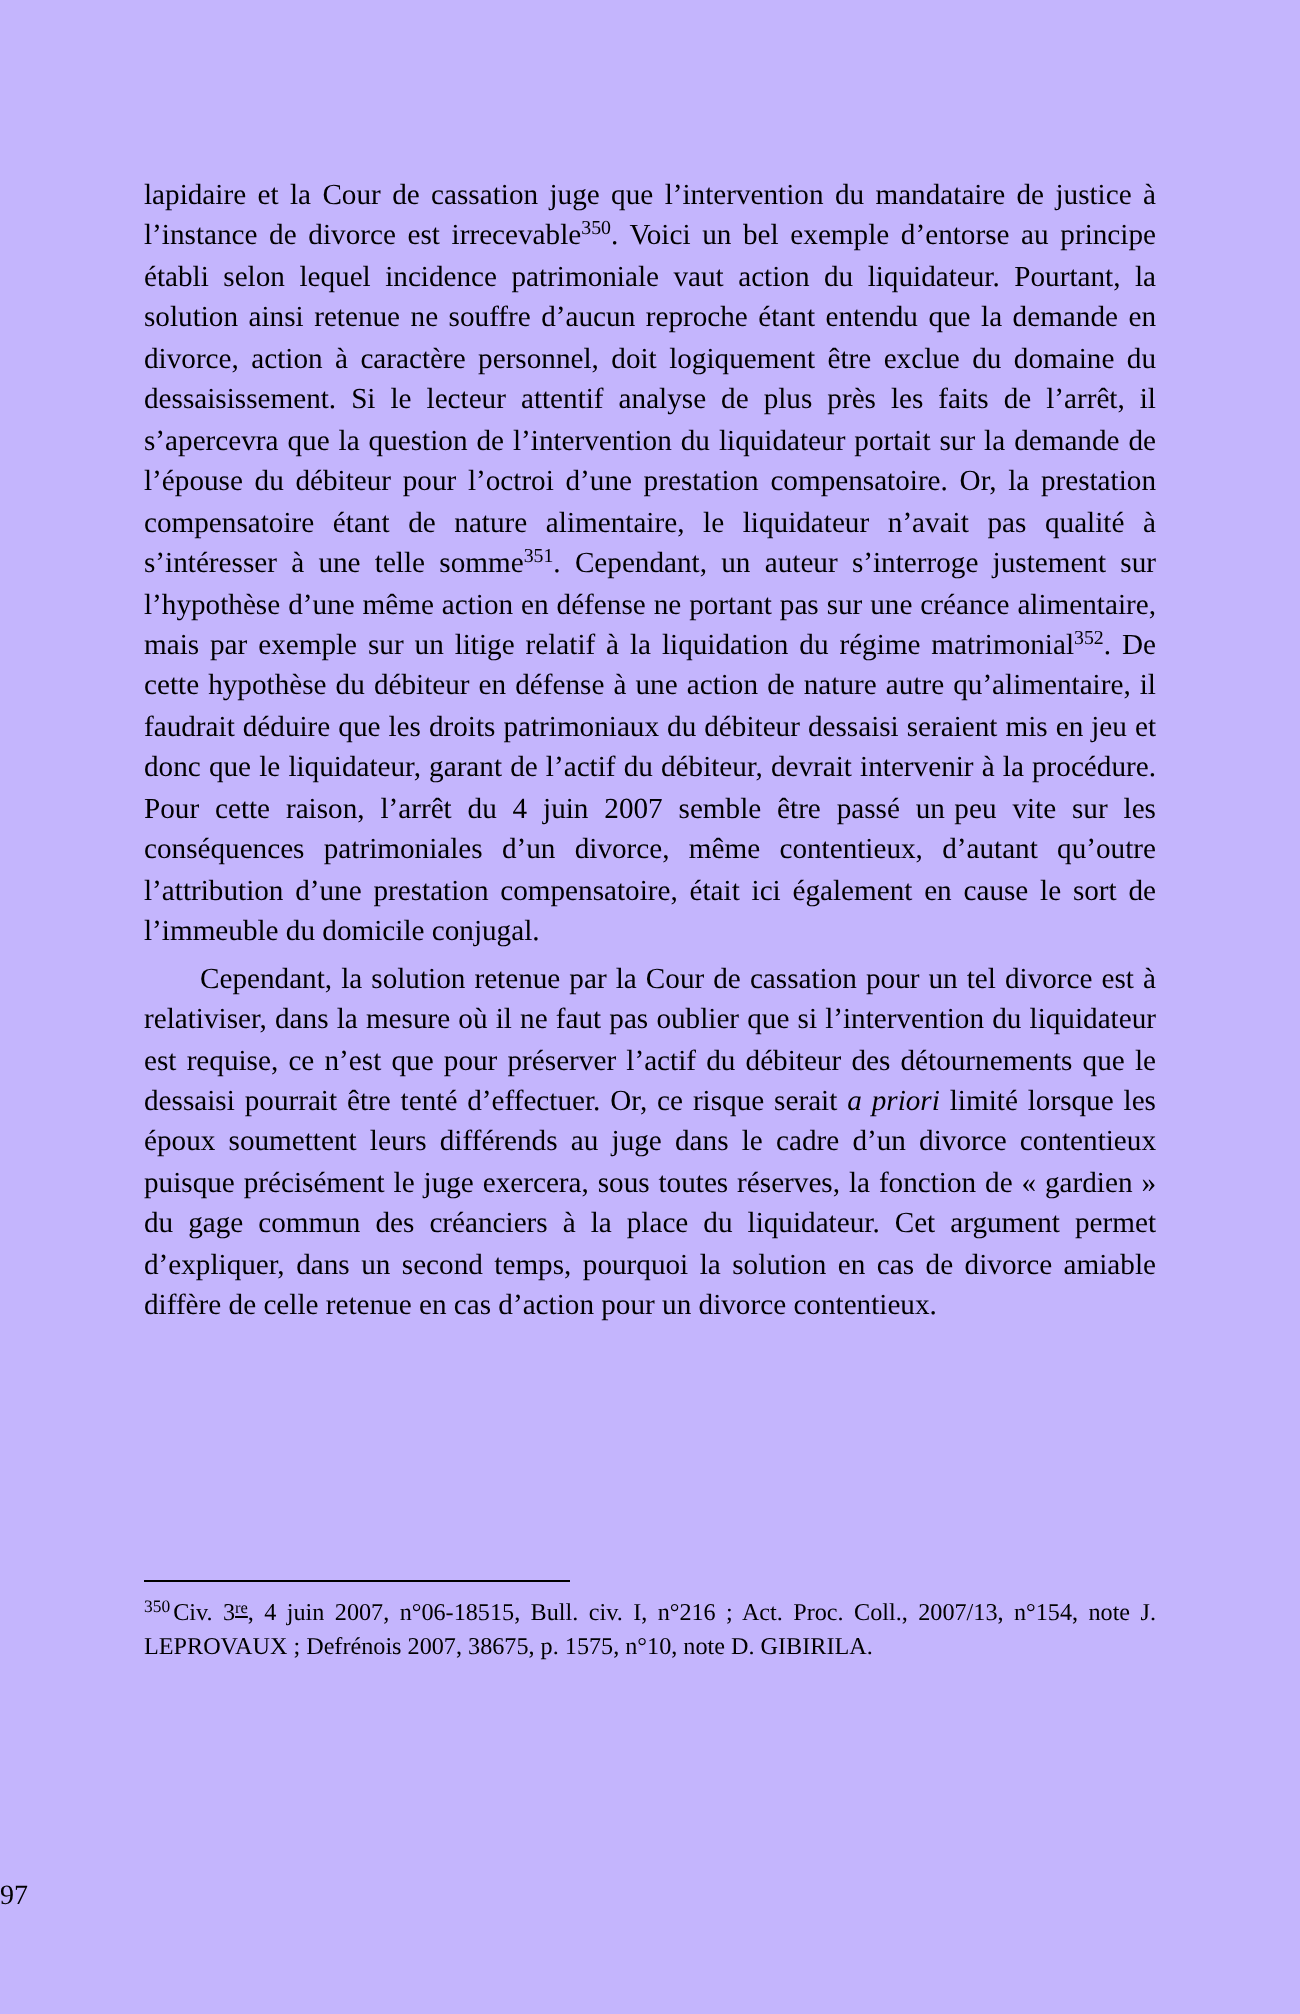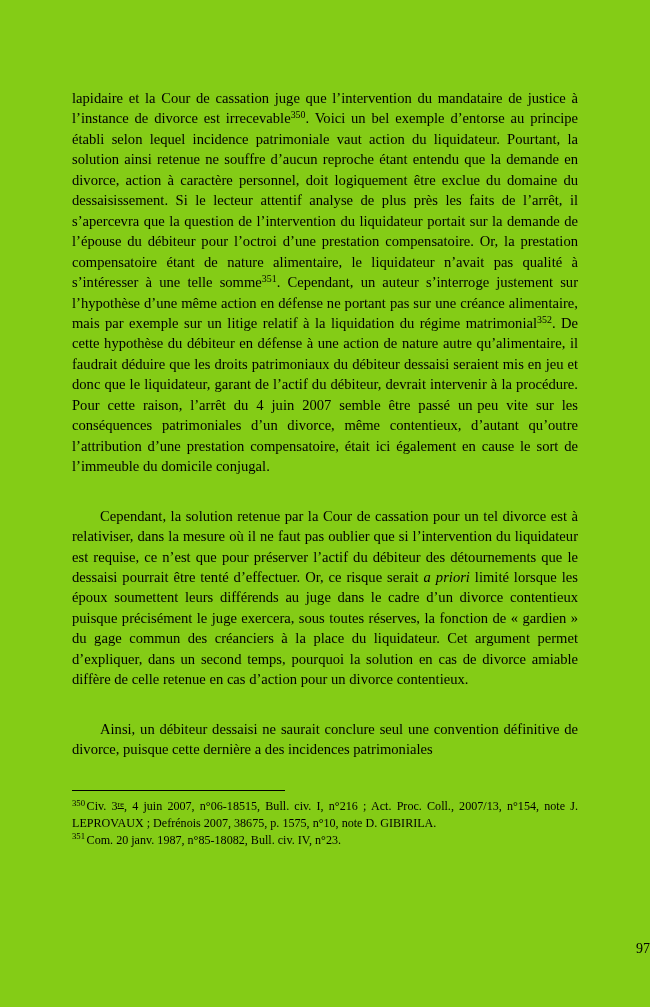--- a/index.html
+++ b/index.html
@@ -9,41 +9,41 @@
     background: #ffffff;
   }
   body {
     font-family: "Liberation Serif", "DejaVu Serif", serif;
     color: #000000;
   }
   .page {
     position: relative;
     width: 650px;
     height: 1007px;
-    background: #84cc16;
+    background: #c4b5fd;
     overflow: hidden;
     box-sizing: border-box;
   }
   .content {
     position: absolute;
     left: 72px;
     top: 88px;
     width: 506px;
   }
   p.body-para {
     margin: 0;
     font-size: 14.6px;
     line-height: 20.45px;
     text-align: justify;
     text-justify: inter-word;
     hyphens: none;
     text-indent: 0;
   }
   p.body-para + p.body-para {
-    margin-top: 29px;
+    margin-top: 3px;
   }
   p.body-para.indented {
     text-indent: 28px;
   }
   sup.fn-ref {
     font-size: 0.68em;
     vertical-align: 0.52em;
     line-height: 0;
   }
   .italic {
@@ -82,37 +82,35 @@
     font-size: 0.68em;
     vertical-align: 0.42em;
     line-height: 0;
     text-decoration: underline;
   }
   .page-number {
     position: absolute;
     left: 0;
     top: 940px;
     width: 650px;
-    text-align: right;
+    text-align: left;
     font-size: 14px;
     line-height: 18px;
   }
 </style>
 </head>
 <body>
 
 <div class="page">
 
   <div class="content">
     <p class="body-para" id="para-1"><span>lapidaire et la Cour de cassation juge que l’intervention du mandataire de justice à l’instance de divorce est irrecevable</span><sup class="fn-ref">350</sup><span>. Voici un bel exemple d’entorse au principe établi selon lequel incidence patrimoniale vaut action du liquidateur. Pourtant, la solution ainsi retenue ne souffre d’aucun reproche étant entendu que la demande en divorce, action à caractère personnel, doit logiquement être exclue du domaine du dessaisissement. Si le lecteur attentif analyse de plus près les faits de l’arrêt, il s’apercevra que la question de l’intervention du liquidateur portait sur la demande de l’épouse du débiteur pour l’octroi d’une prestation compensatoire. Or, la prestation compensatoire étant de nature alimentaire, le liquidateur n’avait pas qualité à s’intéresser à une telle somme</span><sup class="fn-ref">351</sup><span>. Cependant, un auteur s’interroge justement sur l’hypothèse d’une même action en défense ne portant pas sur une créance alimentaire, mais par exemple sur un litige relatif à la liquidation du régime matrimonial</span><sup class="fn-ref">352</sup><span>. De cette hypothèse du débiteur en défense à une action de nature autre qu’alimentaire, il faudrait déduire que les droits patrimoniaux du débiteur dessaisi seraient mis en jeu et donc que le liquidateur, garant de l’actif du débiteur, devrait intervenir à la procédure. Pour cette raison, l’arrêt du 4 juin 2007 semble être passé </span><span class="tight">un peu</span><span> vite sur les conséquences patrimoniales d’un divorce, même contentieux, d’autant qu’outre l’attribution d’une prestation compensatoire, était ici également en cause le sort de l’immeuble du domicile conjugal.</span></p>
     <p class="body-para indented" id="para-2"><span>Cependant, la solution retenue par la Cour de cassation pour un tel divorce est à relativiser, dans la mesure où il ne faut pas oublier que si l’intervention du liquidateur est requise, ce n’est que pour préserver l’actif du débiteur des détournements que le dessaisi pourrait être tenté d’effectuer. Or, ce risque serait </span><span class="italic">a priori</span><span> limité lorsque les époux soumettent leurs différends au juge dans le cadre d’un divorce contentieux puisque précisément le juge exercera, sous toutes réserves, la fonction de « gardien » du gage commun des créanciers à la place du liquidateur. Cet argument permet d’expliquer, dans un second temps, pourquoi la solution en cas de divorce amiable diffère de celle retenue en cas d’action pour un divorce contentieux.</span></p>
-    <p class="body-para indented" id="para-3"><span>Ainsi, un débiteur dessaisi ne saurait conclure seul une convention définitive de divorce, puisque cette dernière a des incidences patrimoniales</span></p>
   </div>
 
   <div class="footnotes">
     <hr class="fn-rule">
     <p class="footnote"><sup class="fn-num">350</sup><span>Civ. 3</span><sup class="ord">re</sup><span>, 4 juin 2007, n°06-18515, Bull. civ. I, n°216 ; Act. Proc. Coll., 2007/13, n°154, note J. LEPROVAUX ; Defrénois 2007, 38675, p. 1575, n°10, note D. GIBIRILA.</span></p>
-    <p class="footnote"><sup class="fn-num">351</sup><span>Com. 20 janv. 1987, n°85-18082, Bull. civ. IV, n°23.</span></p>
   </div>
 
   <div class="page-number">97</div>
 
 </div>
 
 </body></html>

